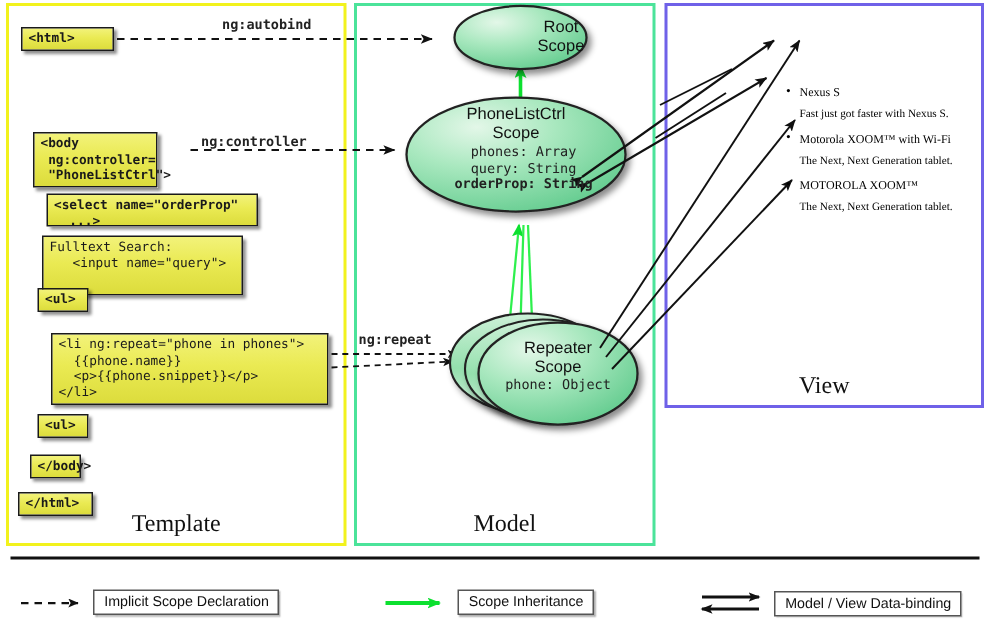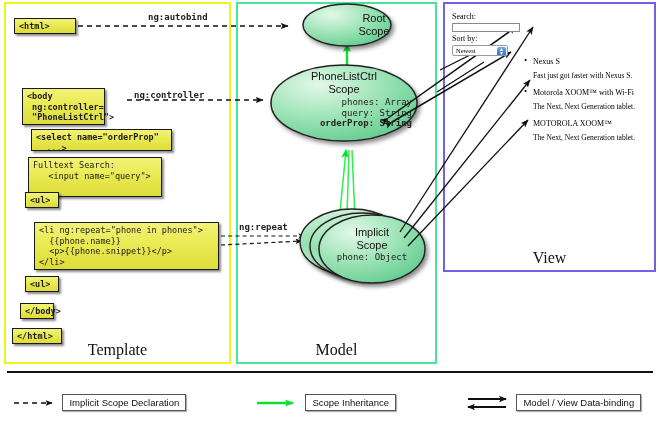--- a/index.html
+++ b/index.html
@@ -213,42 +213,33 @@
   </svg>
 
   <div class="ell-label ell-title" style="left:303px;top:12px;width:88px;margin-left:27px;">
     <div>Root</div>
     <div>Scope</div>
   </div>
 
   <div class="ell-label" style="left:276px;top:70px;width:136px;">
     <div class="ell-title">PhoneListCtrl</div>
     <div class="ell-title">Scope</div>
-    <div class="ell-props" style="text-align:right;padding-left:10px;margin-top:2px;">
+    <div class="ell-props" style="text-align:center;padding-left:10px;margin-top:2px;">
       <div>phones: Array</div>
       <div>query: String</div>
       <div style="font-weight:bold;">orderProp: String</div>
     </div>
   </div>
 
   <div class="ell-label" style="left:316px;top:226px;width:112px;">
-    <div class="ell-title">Implicit</div>
+    <div class="ell-title">Repeater</div>
     <div class="ell-title">Scope</div>
     <div class="ell-props" style="margin-top:1px;">phone: Object</div>
   </div>
 
-  <div class="view-form">
-    <div class="view-lab">Search:</div>
-    <div class="view-input" title=""></div>
-    <div class="view-lab">Sort by:</div>
-    <div class="view-select">
-      <span>Newest</span>
-      <span class="sel-btn">▲<br>▼</span>
-    </div>
-  </div>
 
   <div class="view-list">
     <div class="v-item">
       <div class="v-title">Nexus S</div>
       <div class="v-snip">Fast just got faster with Nexus S.</div>
     </div>
     <div class="v-item">
       <div class="v-title">Motorola XOOM™ with Wi-Fi</div>
       <div class="v-snip">The Next, Next Generation tablet.</div>
     </div>

